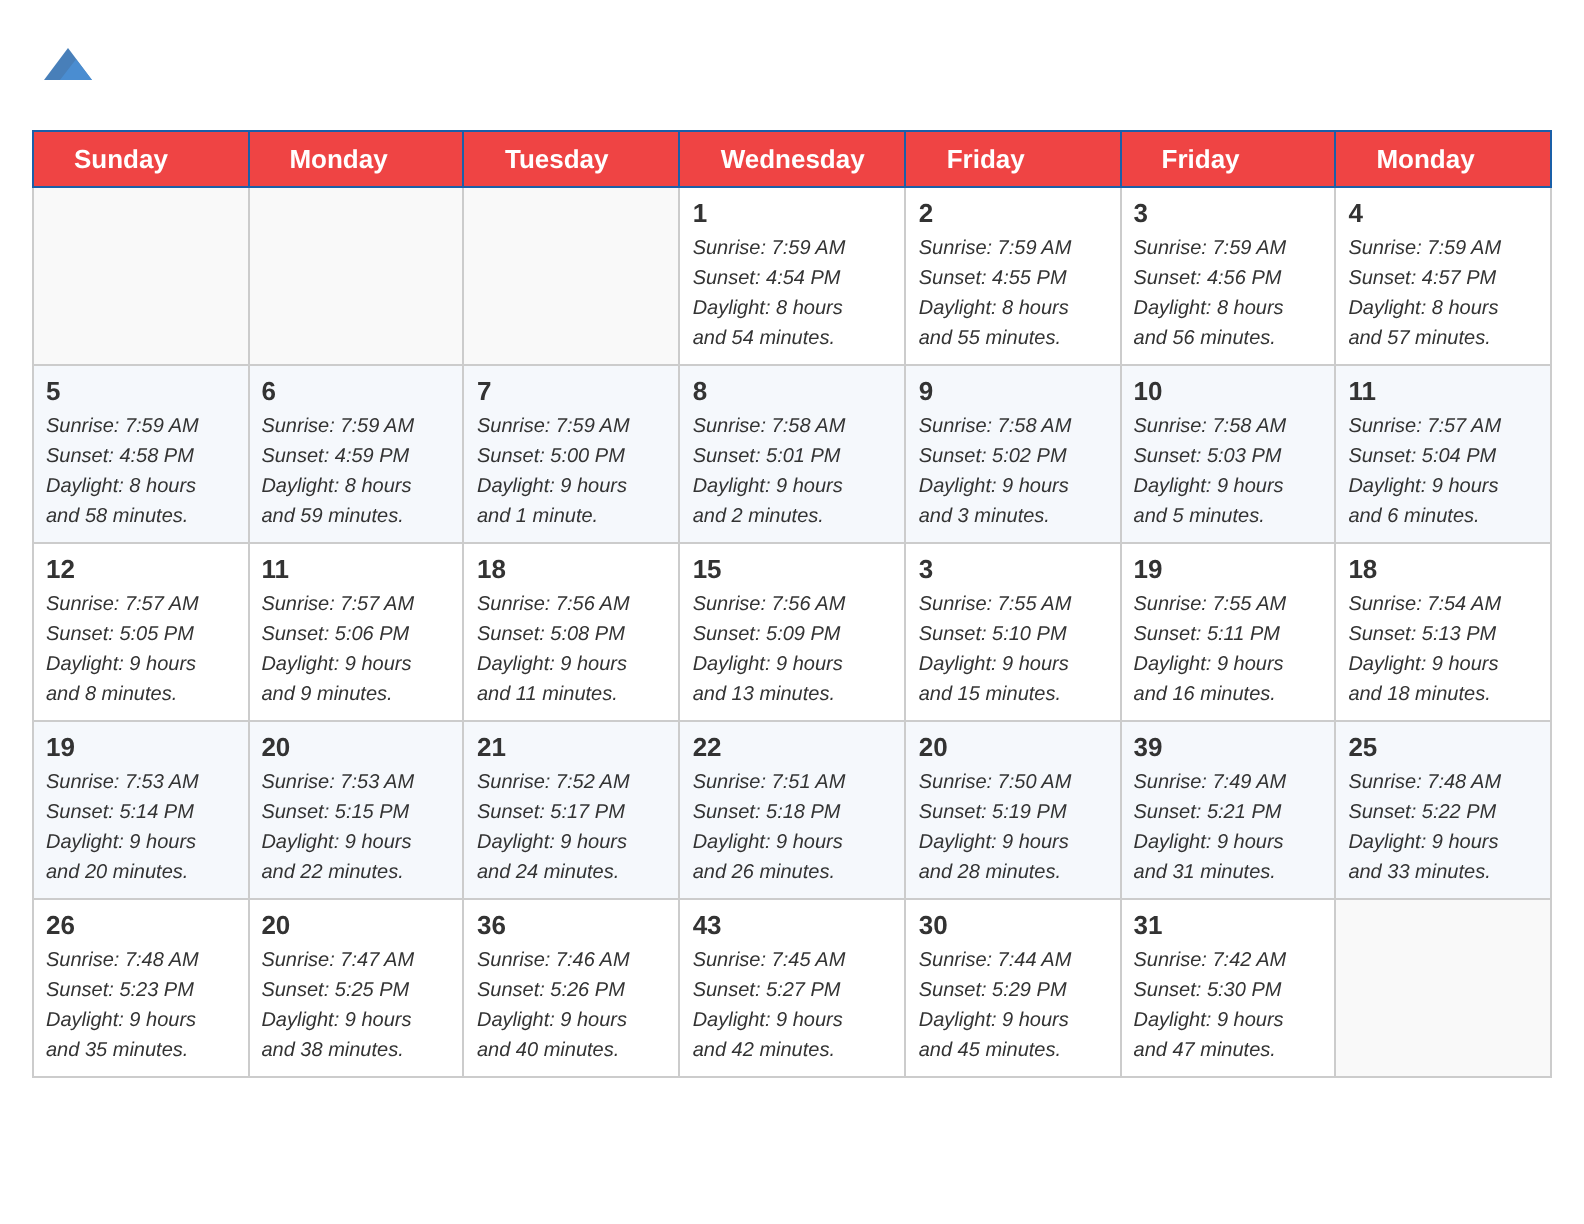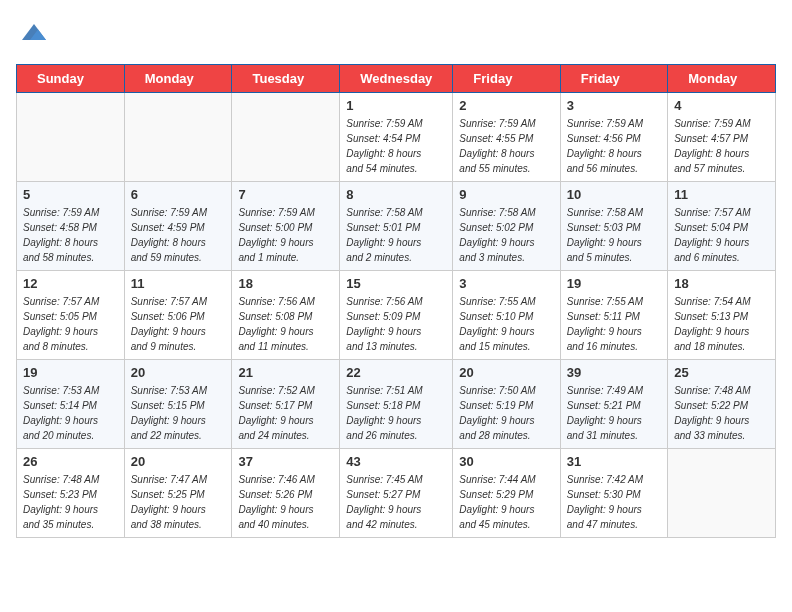--- a/index.html
+++ b/index.html
@@ -235,21 +235,21 @@
       <tr>
         <td>
           <span class="day-number">26</span>
           <div class="day-info">Sunrise: 7:48 AM<br>Sunset: 5:23 PM<br>Daylight: 9 hours<br>and 35 minutes.</div>
         </td>
         <td>
           <span class="day-number">20</span>
           <div class="day-info">Sunrise: 7:47 AM<br>Sunset: 5:25 PM<br>Daylight: 9 hours<br>and 38 minutes.</div>
         </td>
         <td>
-          <span class="day-number">37</span>
+          <span class="day-number">36</span>
           <div class="day-info">Sunrise: 7:46 AM<br>Sunset: 5:26 PM<br>Daylight: 9 hours<br>and 40 minutes.</div>
         </td>
         <td>
           <span class="day-number">43</span>
           <div class="day-info">Sunrise: 7:45 AM<br>Sunset: 5:27 PM<br>Daylight: 9 hours<br>and 42 minutes.</div>
         </td>
         <td>
           <span class="day-number">30</span>
           <div class="day-info">Sunrise: 7:44 AM<br>Sunset: 5:29 PM<br>Daylight: 9 hours<br>and 45 minutes.</div>
         </td>

